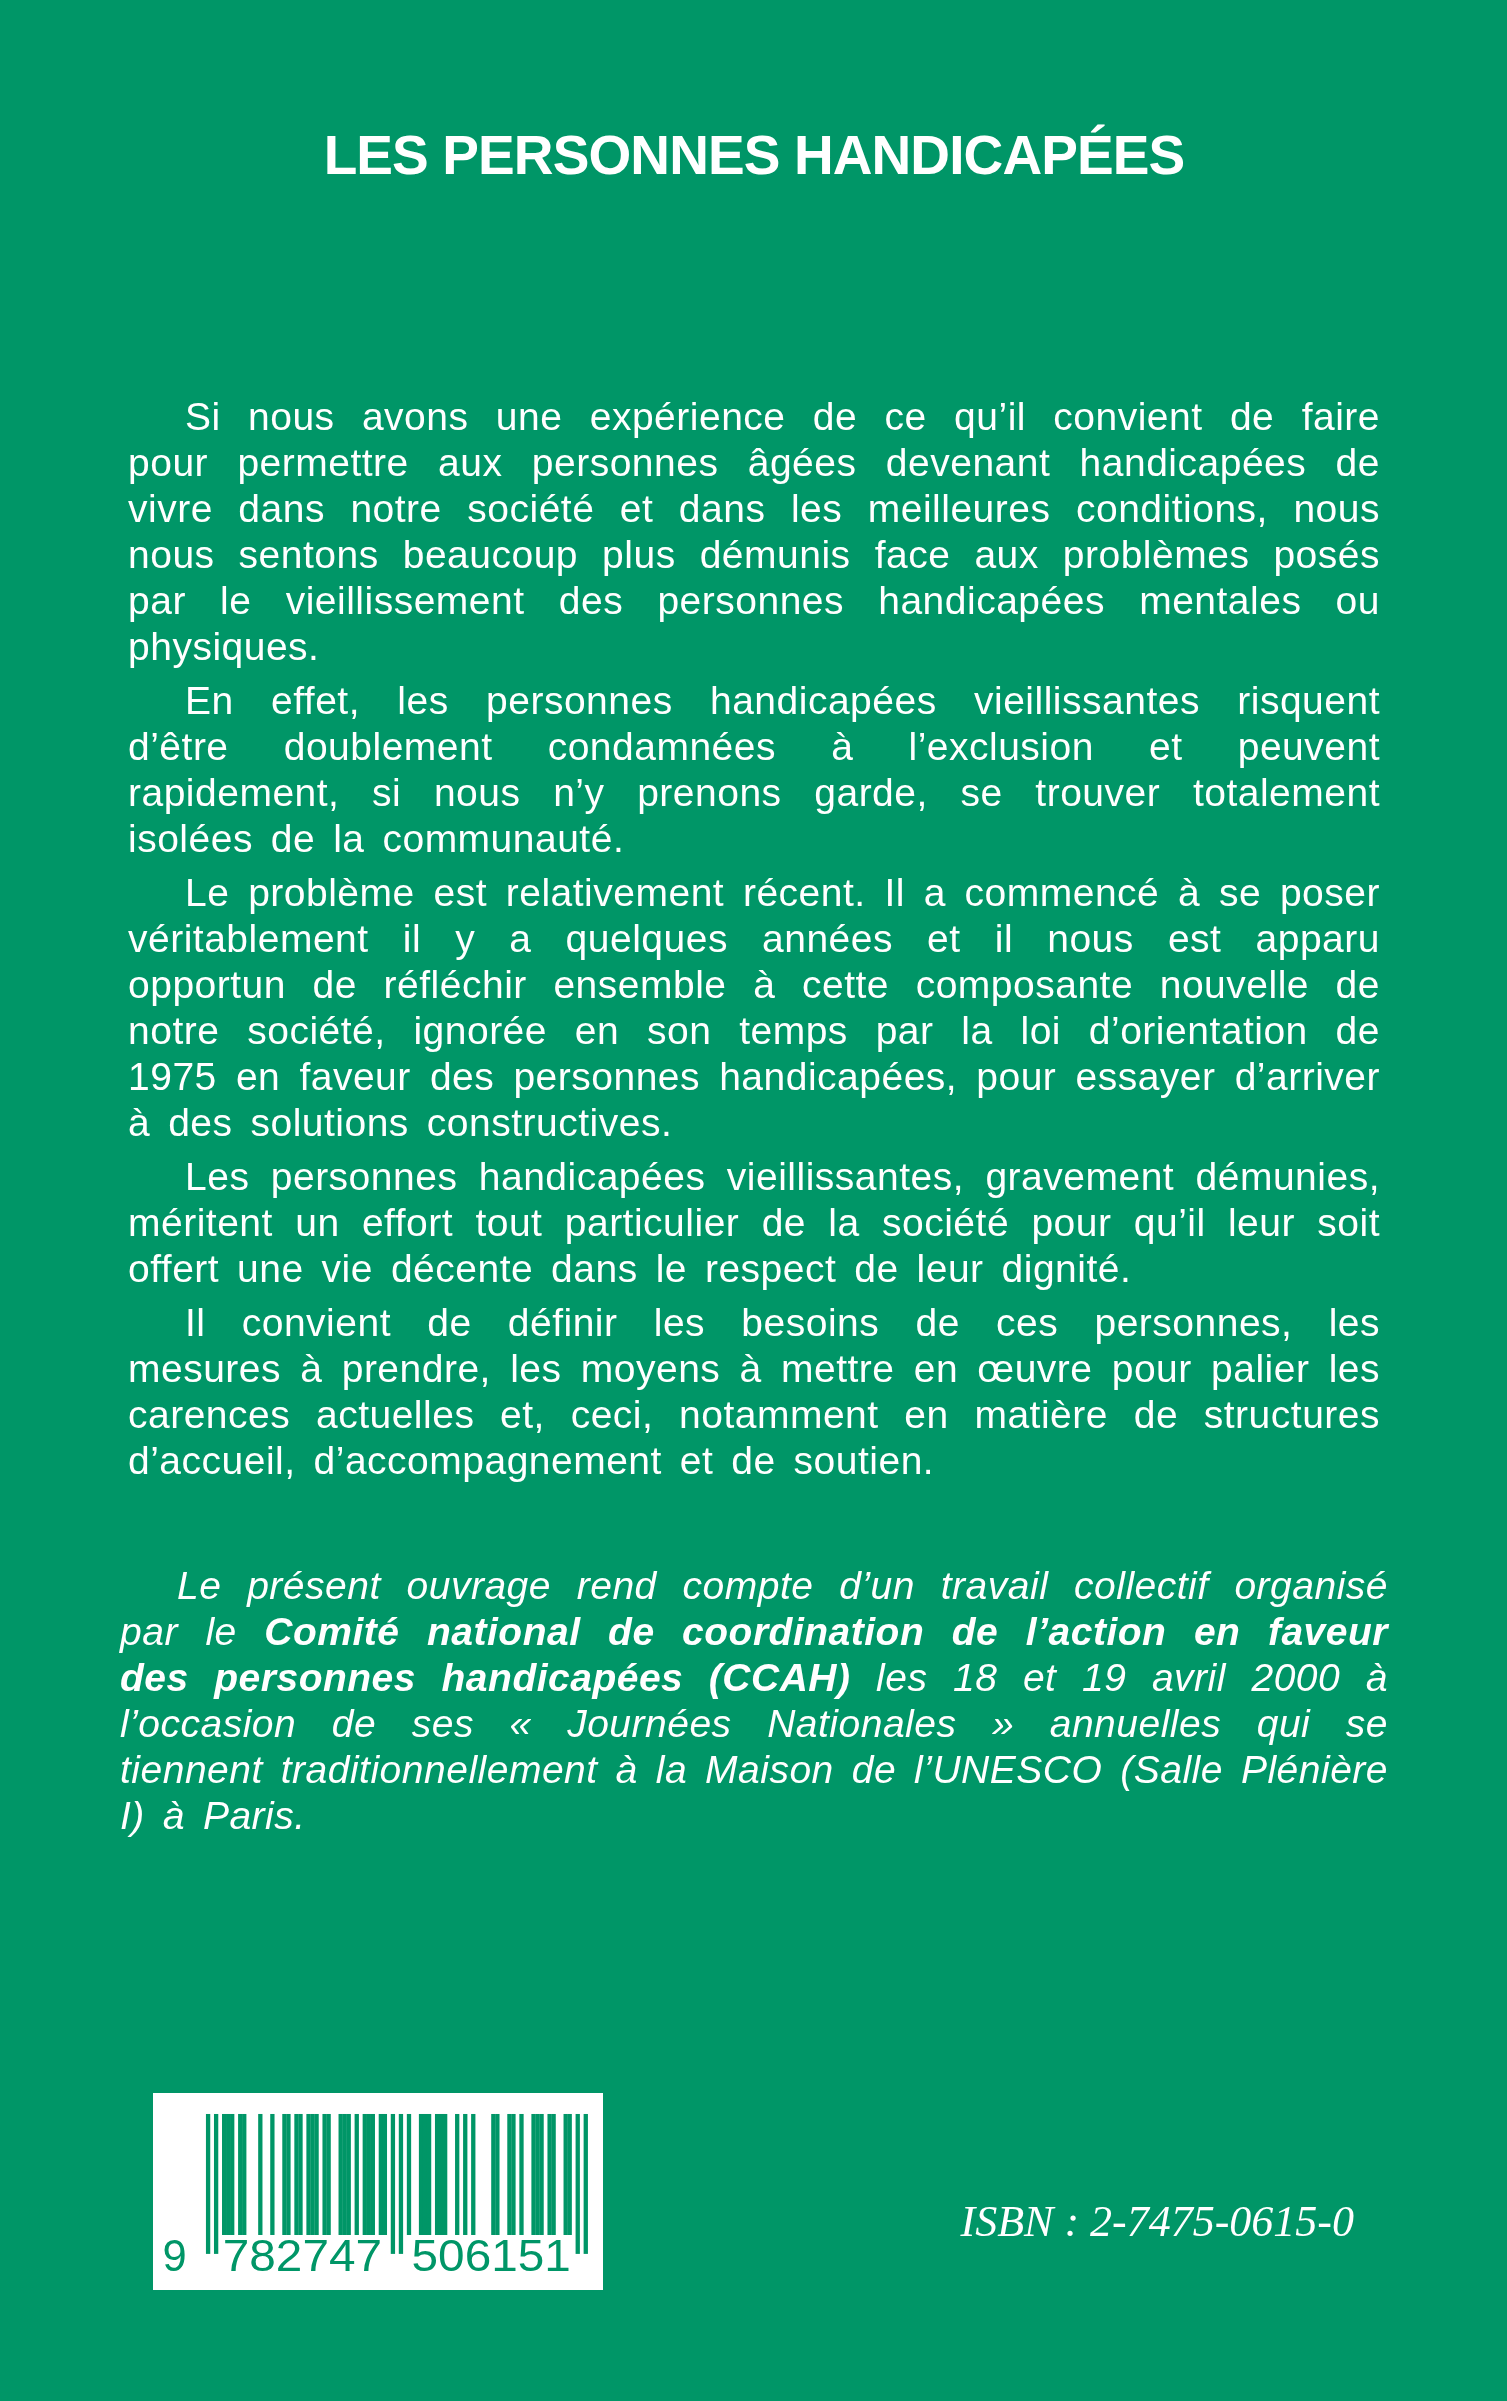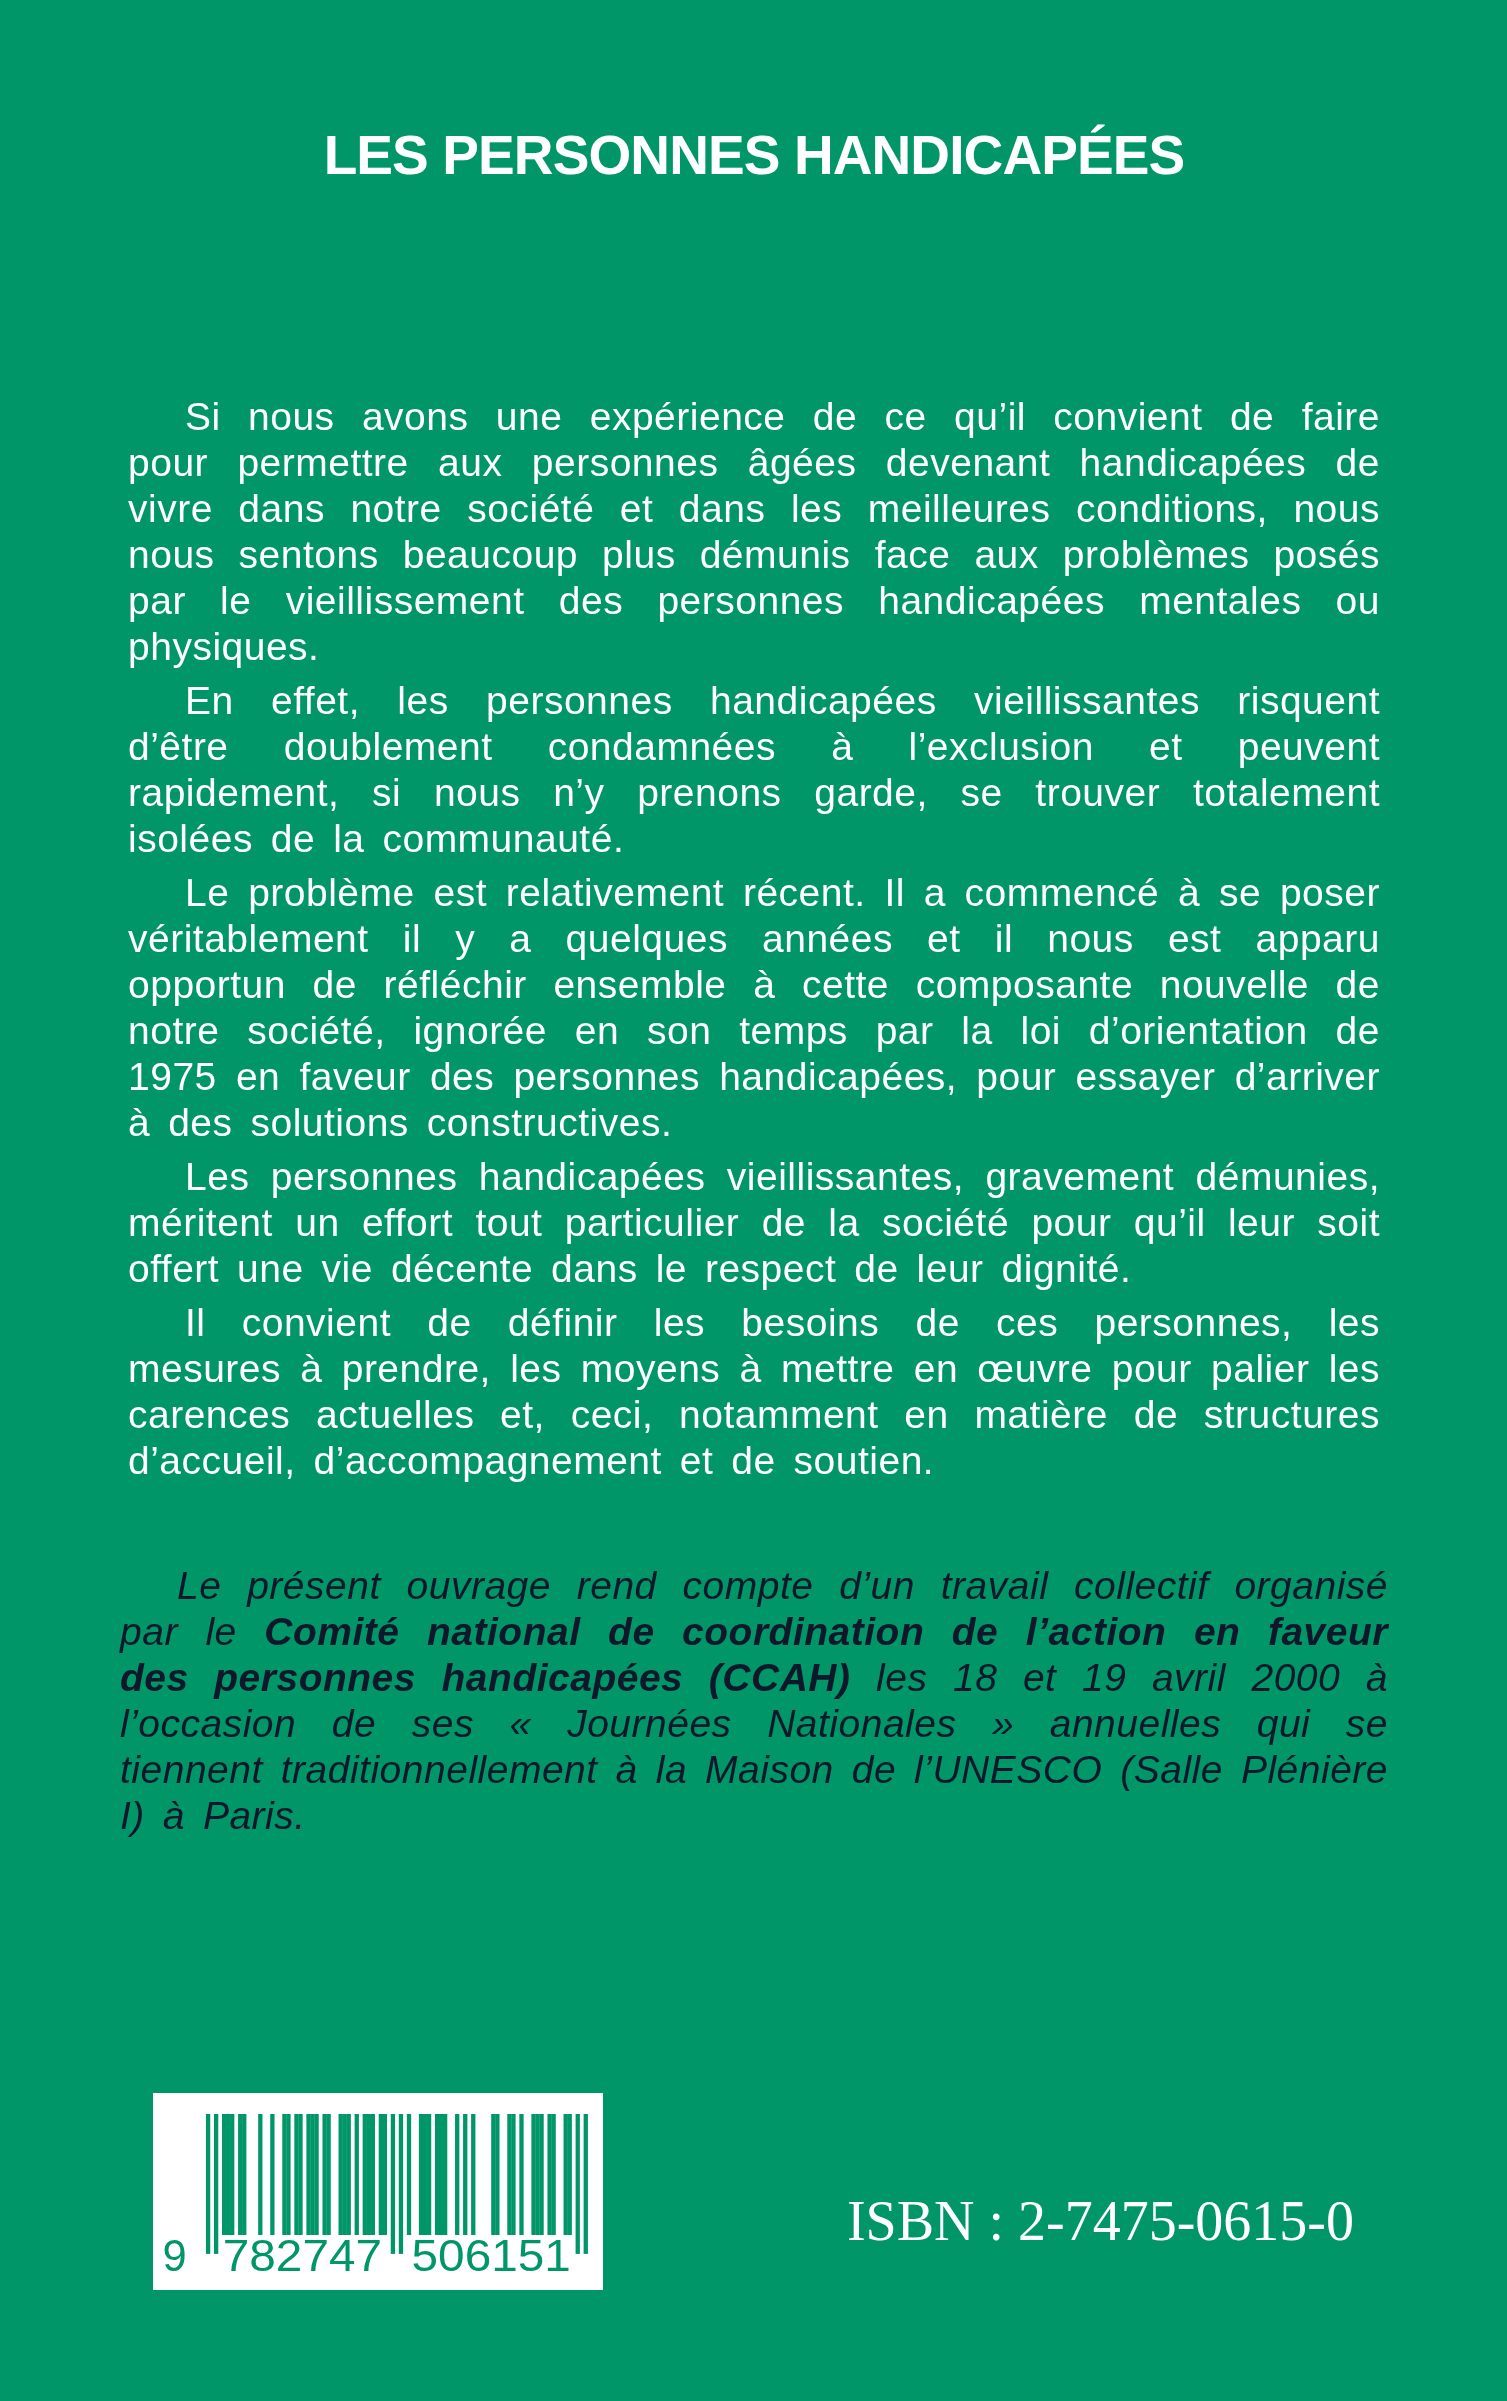--- a/index.html
+++ b/index.html
@@ -38,21 +38,21 @@
     letter-spacing: 0.5px;
     word-spacing: 6.6px;
   }
   .body-text p { margin: 8px; text-indent: 57px; }
 
   .colophon {
     position: absolute;
     left: 120px;
     width: 1268px;
     top: 1563px;
-    color: #0f172a;
+    color: #ffffff;
     font-style: italic;
     font-size: 39px;
     line-height: 46px;
     text-align: justify;
     text-indent: 57px;
     letter-spacing: 0.5px;
     word-spacing: 6.6px;
   }
   .colophon .bold { font-weight: bold; }
 
@@ -65,22 +65,23 @@
     background: #ffffff;
   }
 
   .footer-right {
     position: absolute;
     right: 154px;
     top: 2192px;
     text-align: right;
     color: #ffffff;
     font-family: "Liberation Serif", serif;
-    font-size: 56px;
+    font-size: 44px;
     line-height: 59px;
+    font-style: italic;
   }
   .footer-right div { white-space: nowrap; }
 </style>
 </head>
 <body style="background: rgb(0, 150, 103);">
 
 <div class="cover">
 
   <div class="title">
     <div>LES PERSONNES HANDICAPÉES</div>

